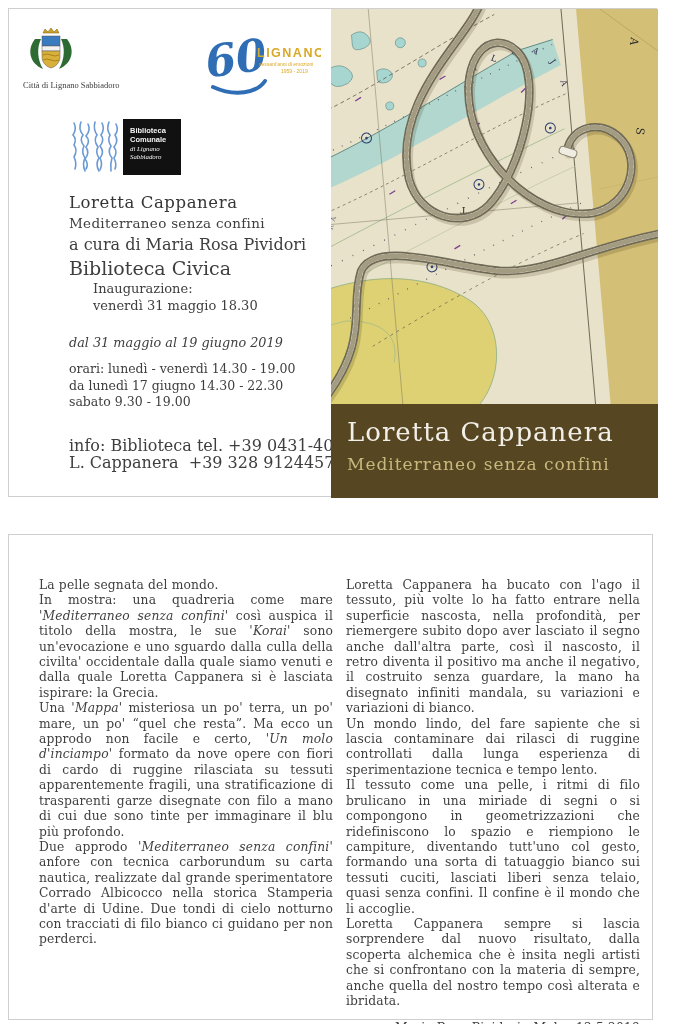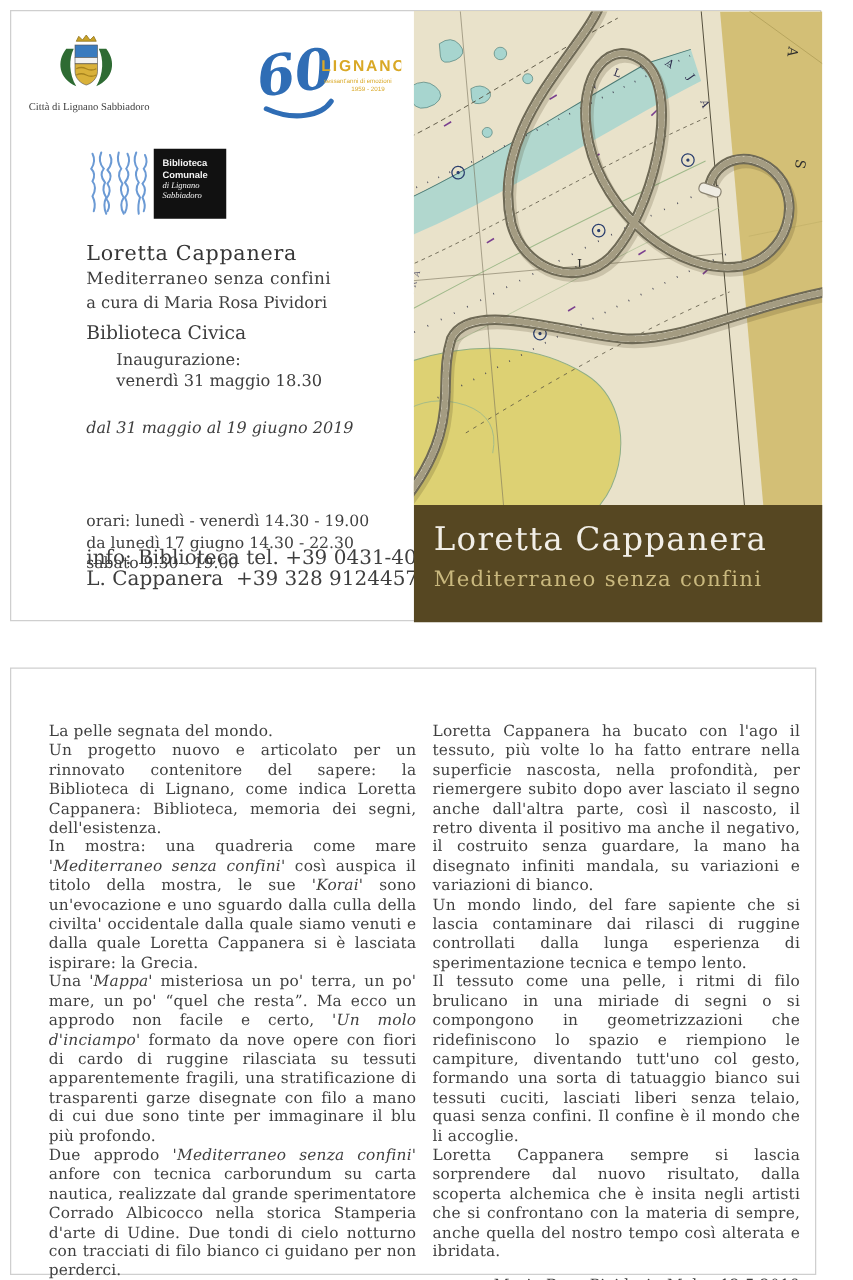--- a/index.html
+++ b/index.html
@@ -2,40 +2,40 @@
 <html><head>
 <meta charset="utf-8">
 <style>
   html,body{margin:0;padding:0;background:#ffffff;}
   body{width:682px;height:1024px;position:relative;font-family:"DejaVu Serif",serif;color:#3e3e3e;}
   .panel{position:absolute;background:#fff;border:1px solid #cfcfcf;box-sizing:border-box;}
   
   #top-flyer{left:8px;top:8px;width:649px;height:489px;}
   .abs{position:absolute;}
   
-  .crest-block{left:14px;top:18px;width:92px;text-align:center;}
+  .crest-block{left:14px;top:18px;width:92px;}
   .crest-caption{font-size:8.5px;color:#3c3c3c;margin-top:3px;font-family:"Liberation Serif",serif;white-space:nowrap;}
   
   .logo60{left:196px;top:22px;width:116px;height:72px;}
   
   .liblogo{left:60px;top:110px;width:112px;height:56px;display:flex;align-items:center;}
   .liblogo .scribble{width:54px;height:56px;background:#fff;}
   .liblogo .blackbox{width:58px;height:56px;background:#111111;color:#f5f5f5;padding:8px 0 0 7px;box-sizing:border-box;line-height:1.18;}
   .liblogo .bb-bold{font-size:7.5px;font-weight:bold;font-family:"Liberation Sans",sans-serif;}
   .liblogo .bb-ital{font-size:6.8px;font-style:italic;font-family:"Liberation Serif",serif;}
   
   .ev{left:60px;white-space:pre-wrap;}
   .ev-artist{top:184px;font-size:16.5px;letter-spacing:.6px;color:#353535;}
   .ev-title{top:206px;font-size:13.5px;letter-spacing:.3px;}
-  .ev-curator{top:226px;font-size:13px;}
-  .ev-venue{top:248px;font-size:15px;}
+  .ev-curator{top:226px;font-size:16px;}
+  .ev-venue{top:248px;font-size:19px;}
   .ev-opening{top:271px;font-size:13px;line-height:17px;margin-left:24px;}
   .ev-address{top:307px;font-size:12.8px;}
   .ev-dates{top:326px;font-size:12.8px;font-style:italic;}
-  .ev-hours{top:352px;font-size:12.5px;line-height:16.5px;margin-top:48px;}
+  .ev-hours{top:352px;font-size:12.5px;line-height:16.5px;}
   .ev-info{top:428px;font-size:16px;line-height:17px;}
   
   .photo{left:322px;top:0;width:327px;height:489px;overflow:hidden;}
   .photo svg{display:block;}
   .band{position:absolute;left:0;bottom:0;width:100%;height:94px;box-sizing:border-box;padding:14px 0 0 16px;}
   .band-artist{font-size:26px;letter-spacing:1px;line-height:1.15;}
   .band-title{font-size:17px;letter-spacing:1px;margin-top:6px;}
   
   #bottom-panel{left:8px;top:534px;width:645px;height:486px;}
   .cols{display:flex;gap:13px;padding:43px 12px 0 30px;}
@@ -208,21 +208,20 @@
       <div class="band-artist" style="color: rgb(242, 239, 232);">Loretta Cappanera</div>
       <div class="band-title" style="color: rgb(201, 184, 126);">Mediterraneo senza confini</div>
     </div>
   </div>
 </div>
 
 <div class="panel" id="bottom-panel">
   <div class="cols">
     <div class="col">
         <p><span>La pelle segnata del mondo.</span></p>
-        <p><span>Un progetto nuovo e articolato per un rinnovato contenitore del sapere: la Biblioteca di Lignano, come indica Loretta Cappanera: Biblioteca, memoria dei segni, dell'esistenza.</span></p>
         <p><span>In mostra: una quadreria come mare '</span><i>Mediterraneo senza confini</i><span>' così auspica il titolo della mostra, le sue '</span><i>Korai</i><span>' sono un'evocazione e uno sguardo dalla culla della civilta' occidentale dalla quale siamo venuti e dalla quale Loretta Cappanera si è lasciata ispirare: la Grecia.</span></p>
         <p><span>Una '</span><i>Mappa</i><span>' misteriosa un po' terra, un po' mare, un po' “quel che resta”. Ma ecco un approdo non facile e certo, '</span><i>Un molo d'inciampo</i><span>' formato da nove opere con fiori di cardo di ruggine rilasciata su tessuti apparentemente fragili, una stratificazione di trasparenti garze disegnate con filo a mano di cui due sono tinte per immaginare il blu più profondo.</span></p>
         <p><span>Due approdo '</span><i>Mediterraneo senza confini</i><span>' anfore con tecnica carborundum su carta nautica, realizzate dal grande sperimentatore Corrado Albicocco nella storica Stamperia d'arte di Udine. Due tondi di cielo notturno con tracciati di filo bianco ci guidano per non perderci.</span></p>
       </div>
     <div class="col">
     <p><span>Loretta Cappanera ha bucato con l'ago il tessuto, più volte lo ha fatto entrare nella superficie nascosta, nella profondità, per riemergere subito dopo aver lasciato il segno anche dall'altra parte, così il nascosto, il retro diventa il positivo ma anche il negativo, il costruito senza guardare, la mano ha disegnato infiniti mandala, su variazioni e variazioni di bianco.</span></p>
         <p><span>Un mondo lindo, del fare sapiente che si lascia contaminare dai rilasci di ruggine controllati dalla lunga esperienza di sperimentazione tecnica e tempo lento.</span></p>
         <p><span>Il tessuto come una pelle, i ritmi di filo brulicano in una miriade di segni o si compongono in geometrizzazioni che ridefiniscono lo spazio e riempiono le campiture, diventando tutt'uno col gesto, formando una sorta di tatuaggio bianco sui tessuti cuciti, lasciati liberi senza telaio, quasi senza confini. Il confine è il mondo che li accoglie.</span></p>
         <p><span>Loretta Cappanera sempre si lascia sorprendere dal nuovo risultato, dalla scoperta alchemica che è insita negli artisti che si confrontano con la materia di sempre, anche quella del nostro tempo così alterata e ibridata.</span></p>
         <div class="signature">Maria Rosa Pividori - Melzo 12.5.2019</div>

